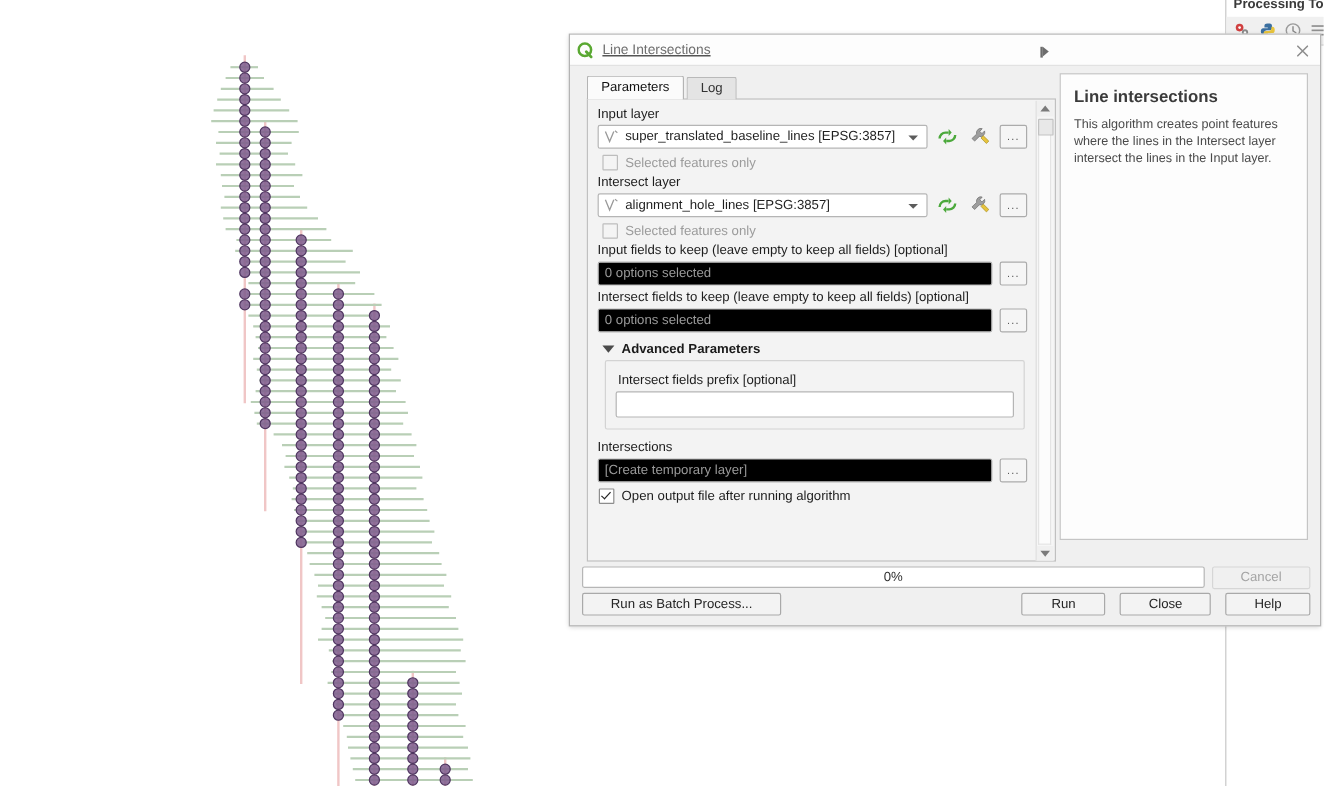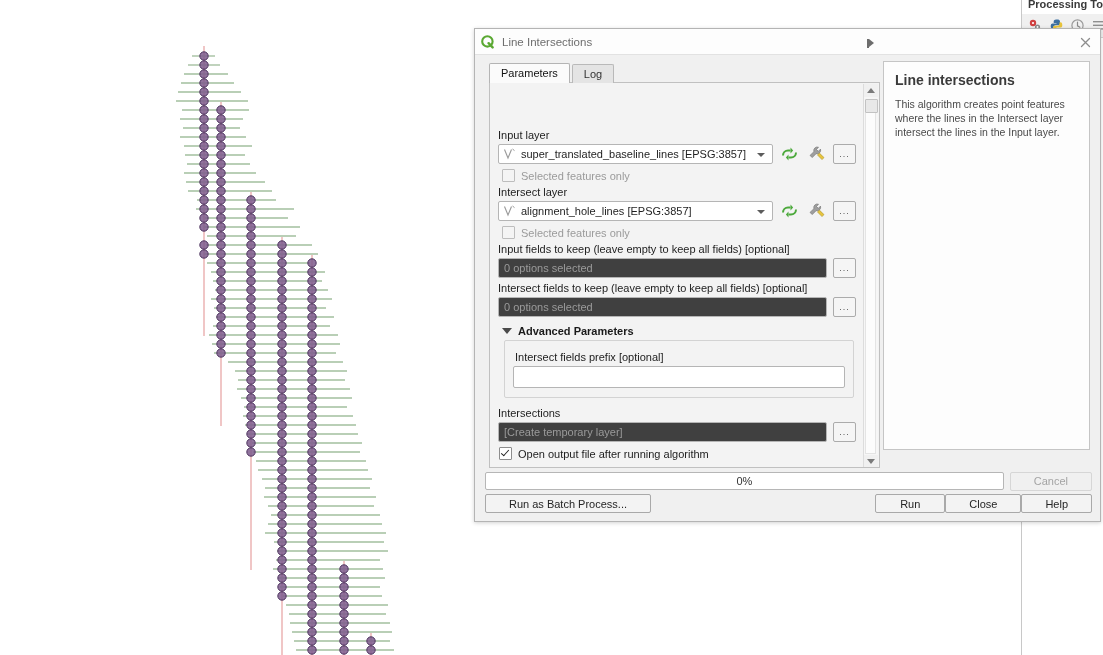--- a/index.html
+++ b/index.html
@@ -30,20 +30,21 @@
     display:flex;align-items:center;gap:6px;padding-left:6px;box-sizing:border-box;
   }
   .tb-ico{width:15px;height:15px;position:relative;flex:0 0 auto;}
 
   
   #dialog{
     position:absolute;left:474px;top:28px;width:627px;height:494px;
     background:#f0f0f0;border:1px solid #b4b4b4;
     box-shadow:0 1px 4px rgba(0,0,0,.18);
     box-sizing:border-box;
+    text-decoration:underline;
   }
   #titlebar{
     position:relative;height:26px;background:#fdfdfd;
     border-bottom:1px solid #e2e2e2;
     display:flex;align-items:center;padding:0 6px;box-sizing:border-box;
   }
   #qgis-logo{width:14px;height:14px;margin-right:7px;flex:0 0 auto;}
   #dialog-title{font-size:11.5px;color:#6e6e6e;}
   #close-btn{
     position:absolute;right:6px;top:4px;width:18px;height:18px;
@@ -59,21 +60,21 @@
     margin-right:2px;position:relative;text-align:right;
   }
   .tab.active{background:#fbfbfb;color:#111;border-color:#b4b4b4;padding-bottom:4px;}
 
   
   #params-panel{
     position:absolute;left:14px;top:53px;width:391px;height:386px;
     background:#f3f3f3;border:1px solid #c0c0c0;box-sizing:border-box;
     overflow:hidden;
   }
-  #params-inner{position:absolute;left:0;top:0;width:374px;padding:2px 8px 0 8px;box-sizing:border-box;margin-top:40px;}
+  #params-inner{position:absolute;left:0;top:0;width:374px;padding:2px 8px 0 8px;box-sizing:border-box;}
 
   .field-label{font-size:11px;color:#1d1d1d;margin:4px 0 2px 0;line-height:13px;}
   .row{display:flex;gap:6px;}
 
   .combo{
     flex:1 1 auto;height:20px;background:#fff;border:1px solid #b5b5b5;border-radius:2px;
     display:flex;align-items:center;padding:0 2px 0 4px;box-sizing:border-box;position:relative;
   }
   .layer-ico{width:14px;height:12px;flex:0 0 auto;margin-right:4px;}
   .combo-text{font-size:11px;color:#1f1f1f;white-space:nowrap;overflow:hidden;}
@@ -92,21 +93,21 @@
   .chk{width:11px;height:11px;border:1px solid #bdbdbd;background:#f4f4f4;border-radius:1px;flex:0 0 auto;position:relative;}
   .chk.checked{background:#fff;border-color:#8d8d8d;}
   .chk.checked::after{
     content:"";position:absolute;left:3px;top:0px;width:3px;height:7px;
     border:solid #222;border-width:0 1.6px 1.6px 0;transform:rotate(42deg);
   }
   .chk-label{font-size:11px;color:#1d1d1d;}
   .chk-label.disabled{color:#9b9b9b;}
 
   .textbox{
-    flex:1 1 auto;height:20px;background:#404040;border:1px solid #b5b5b5;border-radius:2px;
+    flex:1 1 auto;height:20px;background:#000000;border:1px solid #b5b5b5;border-radius:2px;
     display:flex;align-items:center;padding:0 5px;box-sizing:border-box;
     font-size:11px;color:#9a9a9a;
   }
 
   
   .adv-header{display:flex;align-items:center;gap:6px;margin:8px 0 3px 4px;}
   .adv-caret{width:0;height:0;border-left:5px solid transparent;border-right:5px solid transparent;border-top:6px solid #4a4a4a;}
   .adv-title{font-size:11px;font-weight:bold;color:#1a1a1a;}
   .adv-box{
     border:1px solid #d3d3d3;border-radius:2px;background:#f3f3f3;
@@ -151,21 +152,21 @@
     display:flex;align-items:center;justify-content:center;font-size:11px;color:#333;box-sizing:border-box;
   }
   .btn{
     height:19px;min-width:70px;background:#f3f3f3;border:1px solid #a9a9a9;border-radius:2px;
     display:flex;align-items:center;justify-content:center;font-size:11px;color:#252525;
     box-sizing:border-box;padding:0 23px;
   }
   .btn.disabled{color:#a4a4a4;background:#f0f0f0;border-color:#d6d6d6;}
   #button-row{position:absolute;left:10px;top:465px;width:607px;height:22px;display:flex;align-items:flex-start;}
   #batch-btn{min-width:106px;}
-  #right-buttons{margin-left:auto;display:flex;gap:0;}
+  #right-buttons{margin-left:auto;display:flex;gap:12px;}
   #right-buttons .btn{min-width:70px;}
 </style>
 </head>
 <body>
 
 <div id="map-canvas">
   <svg id="map-svg" width="1103" height="655">
       <line x1="204" y1="46" x2="204" y2="336" stroke="#f0c6c6" stroke-width="2"></line>
       <line x1="221" y1="100" x2="221" y2="426" stroke="#f0c6c6" stroke-width="2"></line>
       <line x1="251" y1="190" x2="251" y2="570" stroke="#f0c6c6" stroke-width="2"></line>

